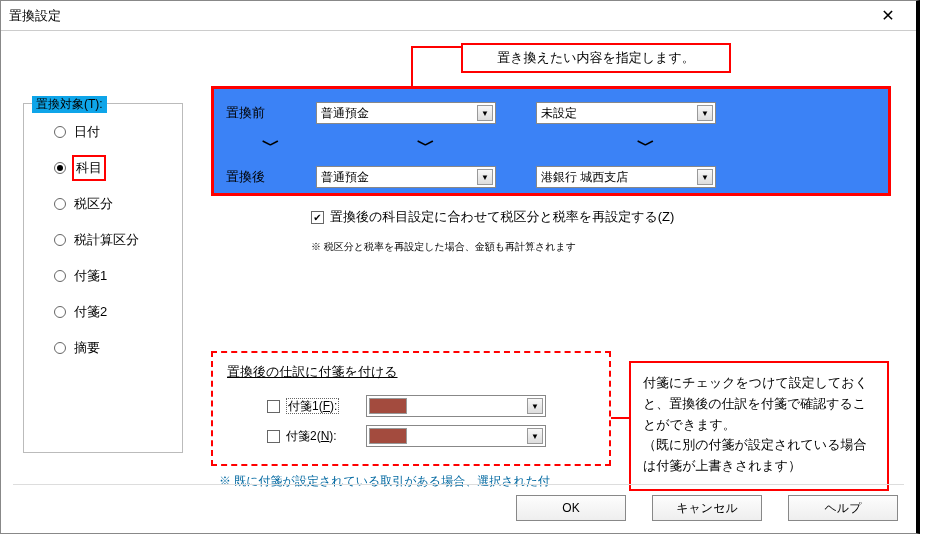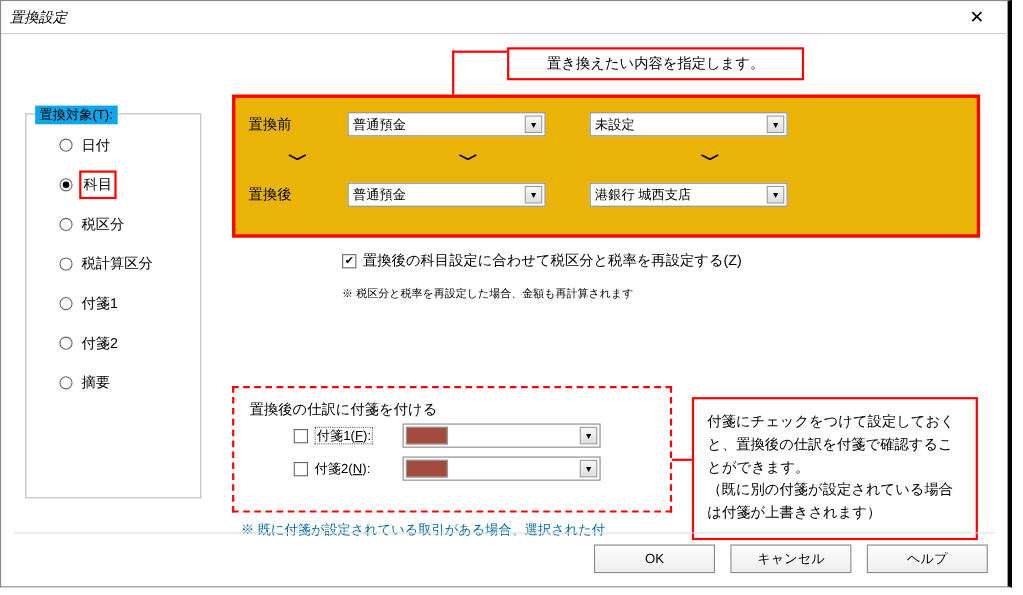--- a/index.html
+++ b/index.html
@@ -21,21 +21,20 @@
   .titlebar {
     height: 30px;
     border-bottom: 1px solid #ccc;
     display: flex;
     align-items: center;
     padding: 0 8px;
   }
   .titlebar-title {
     flex: 1;
     font-size: 13px;
-    font-style: italic;
   }
   .close-btn {
     width: 40px;
     height: 28px;
     display: flex;
     align-items: center;
     justify-content: center;
     font-size: 16px;
     cursor: pointer;
   }
@@ -99,22 +98,22 @@
   }
   
   .main-panel {
     position: absolute;
     left: 210px;
     top: 55px;
     width: 680px;
   }
   .red-solid-box {
     border: 3px solid #f00;
-    padding: 10px 12px 22px 12px;
-    background: #eab308;
+    padding: 10px 12px 2px 12px;
+    background: #3b82f6;
     position: relative;
   }
   .row {
     display: flex;
     align-items: center;
     height: 28px;
   }
   .row-label {
     width: 90px;
     font-size: 13px;
@@ -190,21 +189,22 @@
     border: 2px dashed #f00;
     position: absolute;
     left: 210px;
     top: 320px;
     width: 400px;
     height: 115px;
     padding: 10px 14px;
   }
   .fusen-title {
     font-size: 13px;
-    margin-bottom: 0;
+    margin-bottom: 10px;
+    text-decoration: underline;
   }
   .fusen-row {
     display: flex;
     align-items: center;
     height: 30px;
     margin-left: 40px;
   }
   .fusen-label {
     width: 80px;
     font-size: 12px;
@@ -295,21 +295,21 @@
     width: 18px;
     height: 2px;
     background: #f00;
   }
   
   .button-row {
     position: absolute;
     right: 18px;
     bottom: 12px;
     display: flex;
-    gap: 14px;
+    gap: 26px;
   }
   .btn {
     width: 110px;
     height: 26px;
     border: 1px solid #888;
     background: linear-gradient(#fdfdfd,#eee);
     display: flex;
     align-items: center;
     justify-content: center;
     font-size: 12px;

